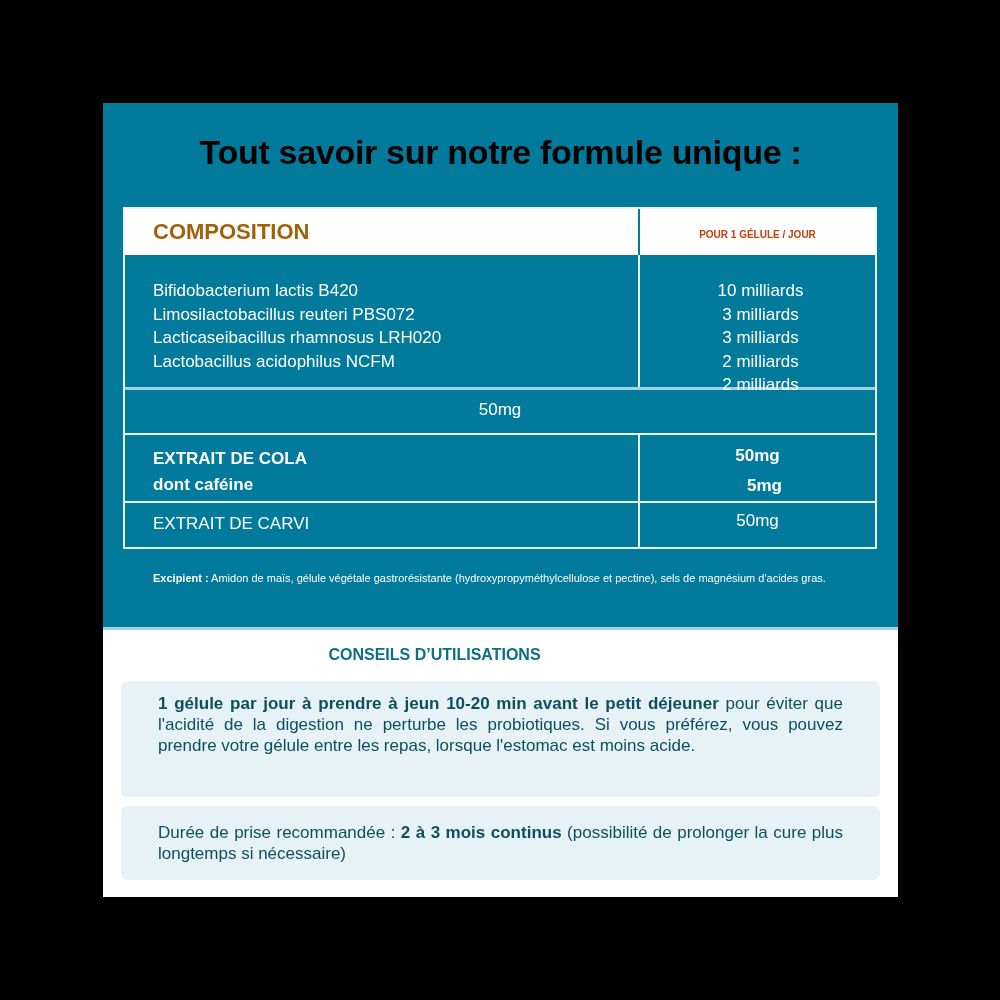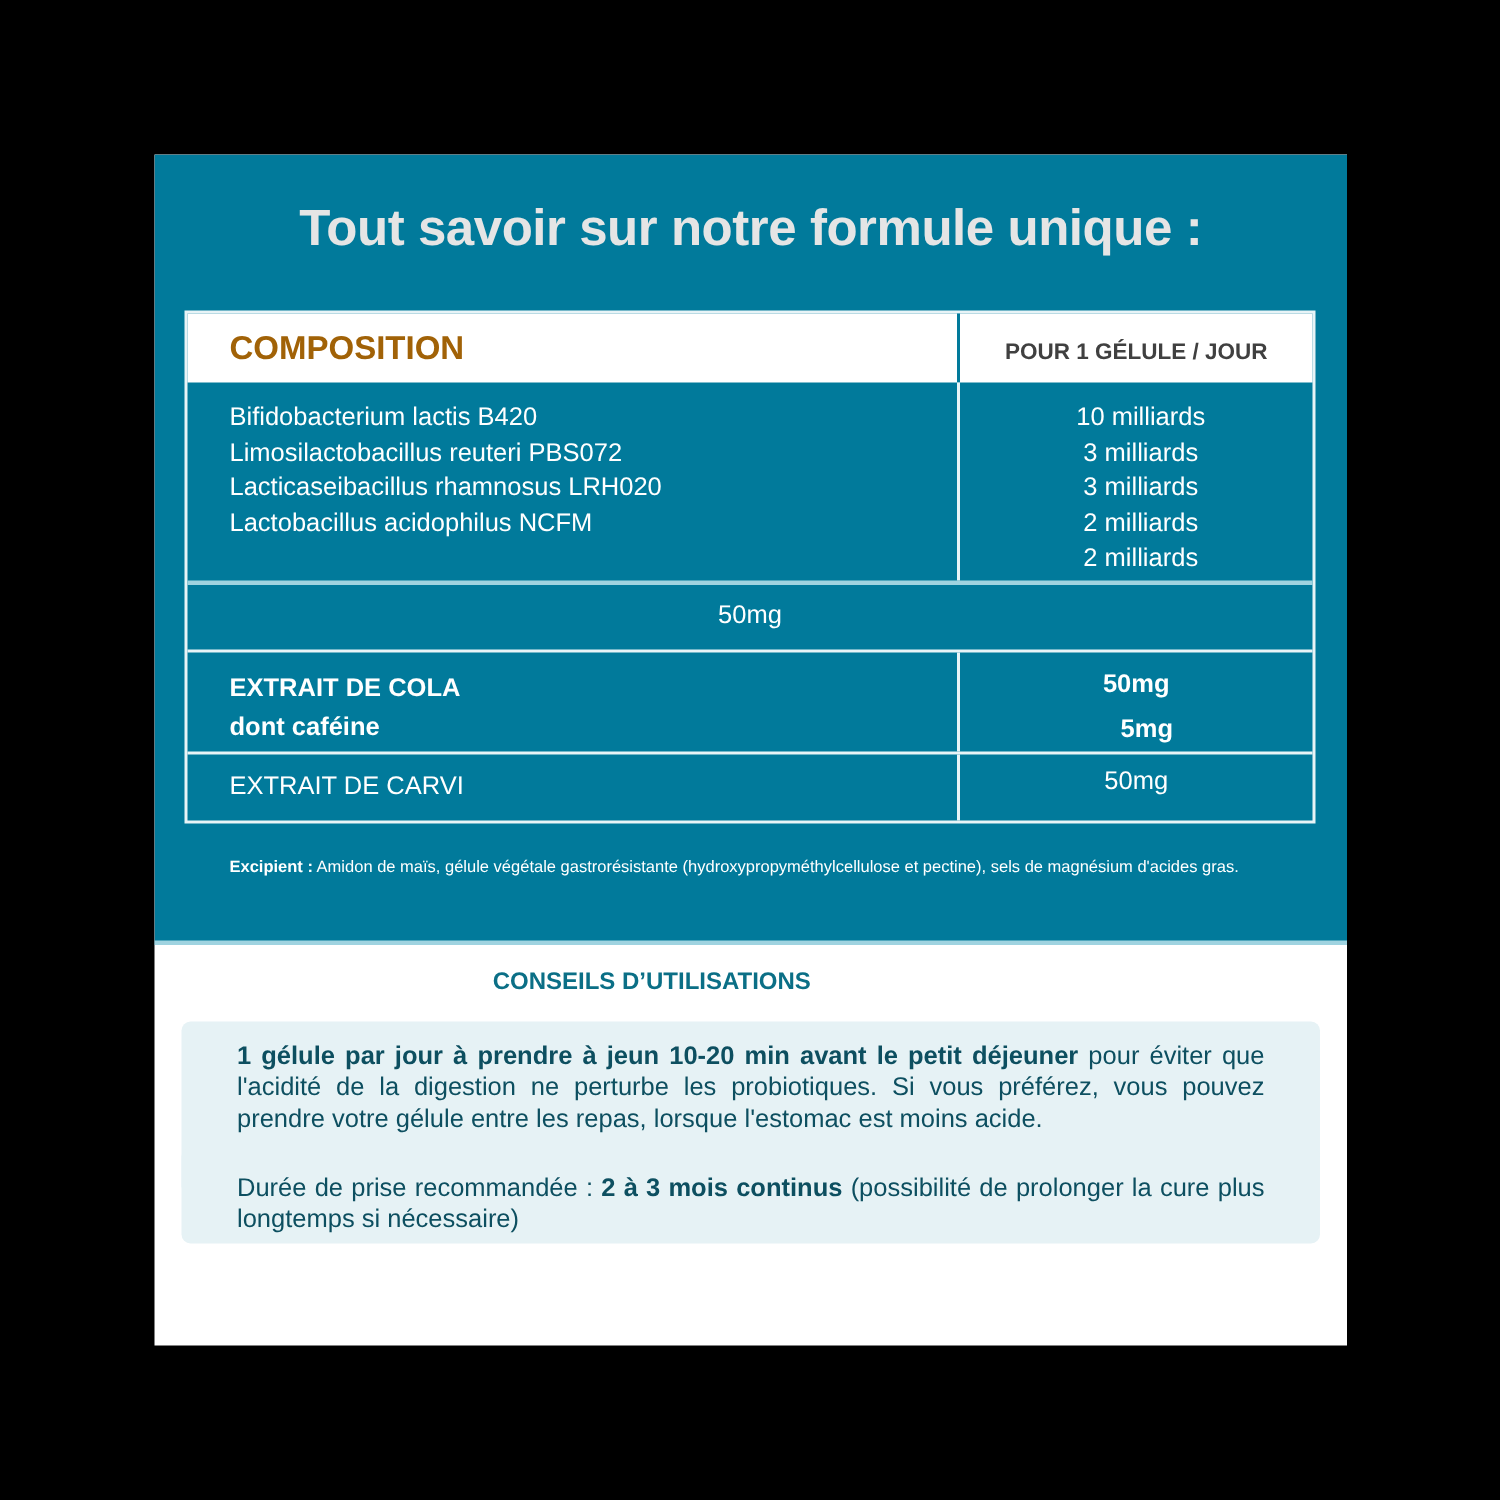--- a/index.html
+++ b/index.html
@@ -1,48 +1,48 @@
 <!DOCTYPE html>
 <html><head>
 <meta charset="utf-8">
 <style>
   html, body { margin:0; padding:0; }
   body { width:1000px; height:1000px; background:#000; position:relative; overflow:hidden;
          font-family:"Liberation Sans", sans-serif; }
   .panel { position:absolute; left:103px; top:103px; width:795px; height:794px; background:#fff; overflow:hidden; }
   .teal { position:absolute; left:0; top:0; width:795px; height:524px; background:#017a9b; border-bottom:3px solid #9fd3e0; }
-  .title { position:absolute; left:0; top:30px; width:795px; text-align:center; color:#e5e5e5;
+  .title { position:absolute; left:0; top:30px; width:795px; text-align:center; color:#000000;
            font-weight:bold; font-size:34px; letter-spacing:-0.3px; }
   .table { position:absolute; left:20px; top:104px; width:754px; border:2px solid #e8f4f7; box-sizing:border-box; }
   .thead { display:flex; height:46px; background:#fff; }
   .thead .c1 { width:515px; border-right:2px solid #017a9b; box-sizing:border-box; display:flex; align-items:center;
                padding-left:28px; color:#a16207; font-weight:bold; font-size:22px; }
-  .thead .c2 { flex:1; display:flex; align-items:center; justify-content:center; color:#404040; font-weight:bold; font-size:15px; padding-top:4px; }
+  .thead .c2 { flex:1; display:flex; align-items:center; justify-content:center; color:#c2410c; font-weight:bold; font-size:10px; padding-top:4px; }
   .row { display:flex; border-top:2px solid #e8f4f7; color:#fff; font-size:17px; }
   .row .c1 { width:515px; border-right:2px solid #e8f4f7; box-sizing:border-box; padding-left:28px; }
   .row .c2 { flex:1; text-align:center; }
   .row.first { border-top:none; height:132px; }
-  .row.first .c1, .row.first .c2 { padding-top:11px; line-height:23.5px; }
+  .row.first .c1, .row.first .c2 { padding-top:24px; line-height:23.5px; }
   .row.first .c2 { padding-left:6px; }
   .row.nopal { height:43px; border-top:3px solid #9fd3e0; }
   .row.nopal .c1 { padding-top:13px; }
   .row.nopal .c2 { padding-top:10px; }
   .row.cola { height:66px;font-weight:bold; }
   .row.cola .c1 { padding-top:11px; line-height:26px; }
   .row.cola .c2 { padding-top:6px; line-height:30px; }
   .row.carvi { height:44px; }
   .row.carvi .c1 { padding-top:11px; }
   .row.carvi .c2 { padding-top:8px; }
   .excipient { position:absolute; left:50px; top:464px; width:720px; color:#fff; font-size:11px; line-height:23px; }
   .excipient b { font-weight:bold; }
   .conseils { position:absolute; left:0; top:543px; width:663px; text-align:center; color:#0b6f86; font-weight:bold; font-size:16px; }
   .card { position:absolute; left:18px; width:759px; background:#e6f2f5; border-radius:6px; box-sizing:border-box;
           color:#0d4f60; font-size:17px; line-height:21px; text-align:justify; }
   .card1 { top:578px; height:116px; padding:12px 37px 0 37px; }
-  .card2 { top:662px; height:64px; padding:16px 37px 0 37px; }
+  .card2 { top:703px; height:74px; padding:16px 37px 0 37px; }
   .card b { font-weight:bold; color:#0d4f60; }
   .line { display:block; }
 </style>
 </head>
 <body>
 
 <div class="panel">
   <div class="teal">
     <div class="title">Tout savoir sur notre formule unique :</div>
 

